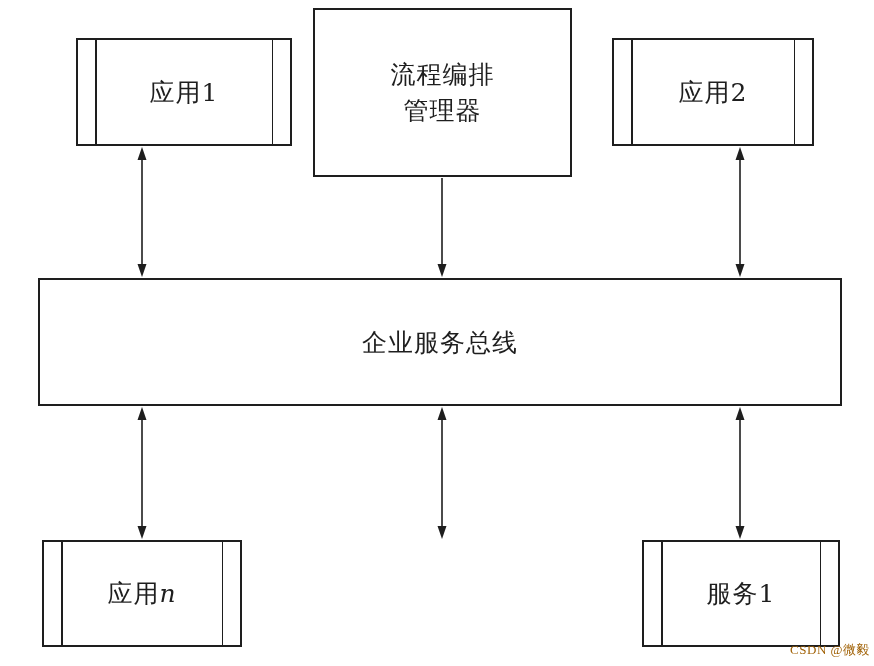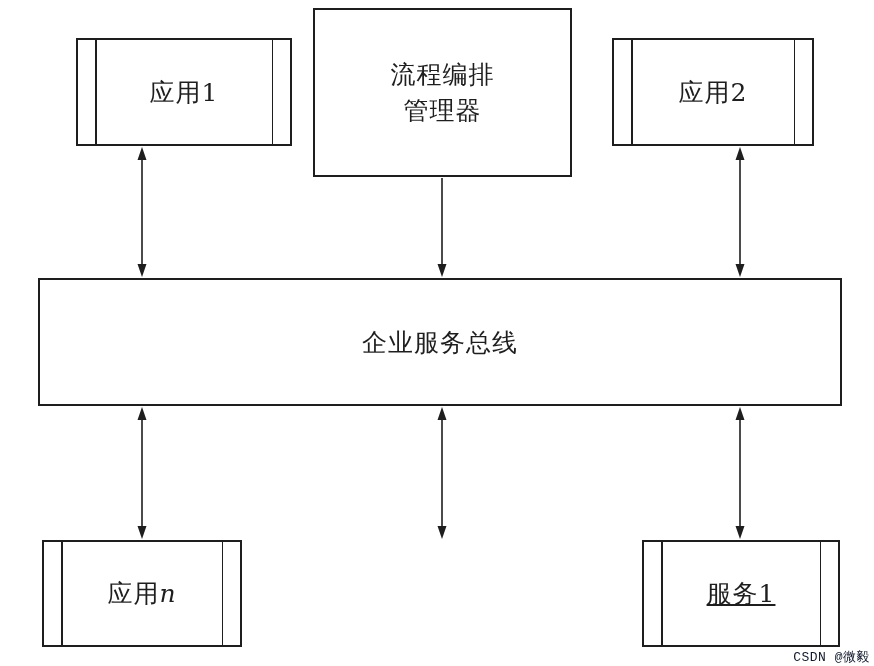--- a/index.html
+++ b/index.html
@@ -43,24 +43,24 @@
     position: absolute;
     left: 0; top: 0;
     width: 874px; height: 666px;
     pointer-events: none;
   }
   #arrow-layer line    { stroke: #1e1e1e; stroke-width: 1.6; }
   #arrow-layer polygon { fill: #1e1e1e; }
   .watermark {
     position: absolute;
     right: 4px;
-    bottom: 0;
-    font-family: Liberation Mono, monospace;
+    bottom: 7px;
+    font-family: Liberation Serif, serif;
     font-size: 13px;
-    color: #0f172a;
+    color: #a16207;
     z-index: 5;
     letter-spacing: 0.5px;
   }
 </style>
 </head>
 <body>
 
 <div id="canvas">
 
   <div class="node component" style="left:40px; top:38px; width:216px; height:108px;margin-left:36px;">
@@ -84,21 +84,21 @@
     <span class="bar left"></span>
     <span class="bar right"></span>
     <span class="label"><span>应用</span><span class="var">n</span></span>
   </div>
 
   <div class="node" style="left:38px; top:278px; width:804px; height:128px;">
     <span class="label">企业服务总线</span>
   </div>
 
 
-  <div class="node component" style="left:642px; top:540px; width:198px; height:107px;text-decoration:underline;">
+  <div class="node component" style="left:642px; top:540px; width:198px; height:107px;">
     <span class="bar left"></span>
     <span class="bar right"></span>
     <span class="label"><span>服务1</span><span class="var"></span></span>
   </div>
 
   <svg id="arrow-layer" xmlns="http://www.w3.org/2000/svg" viewBox="0 0 874 666">
 
     <g>
       <line x1="142" y1="156" x2="142" y2="268"></line>
       <polygon points="142,147 137.5,160 146.5,160"></polygon>

